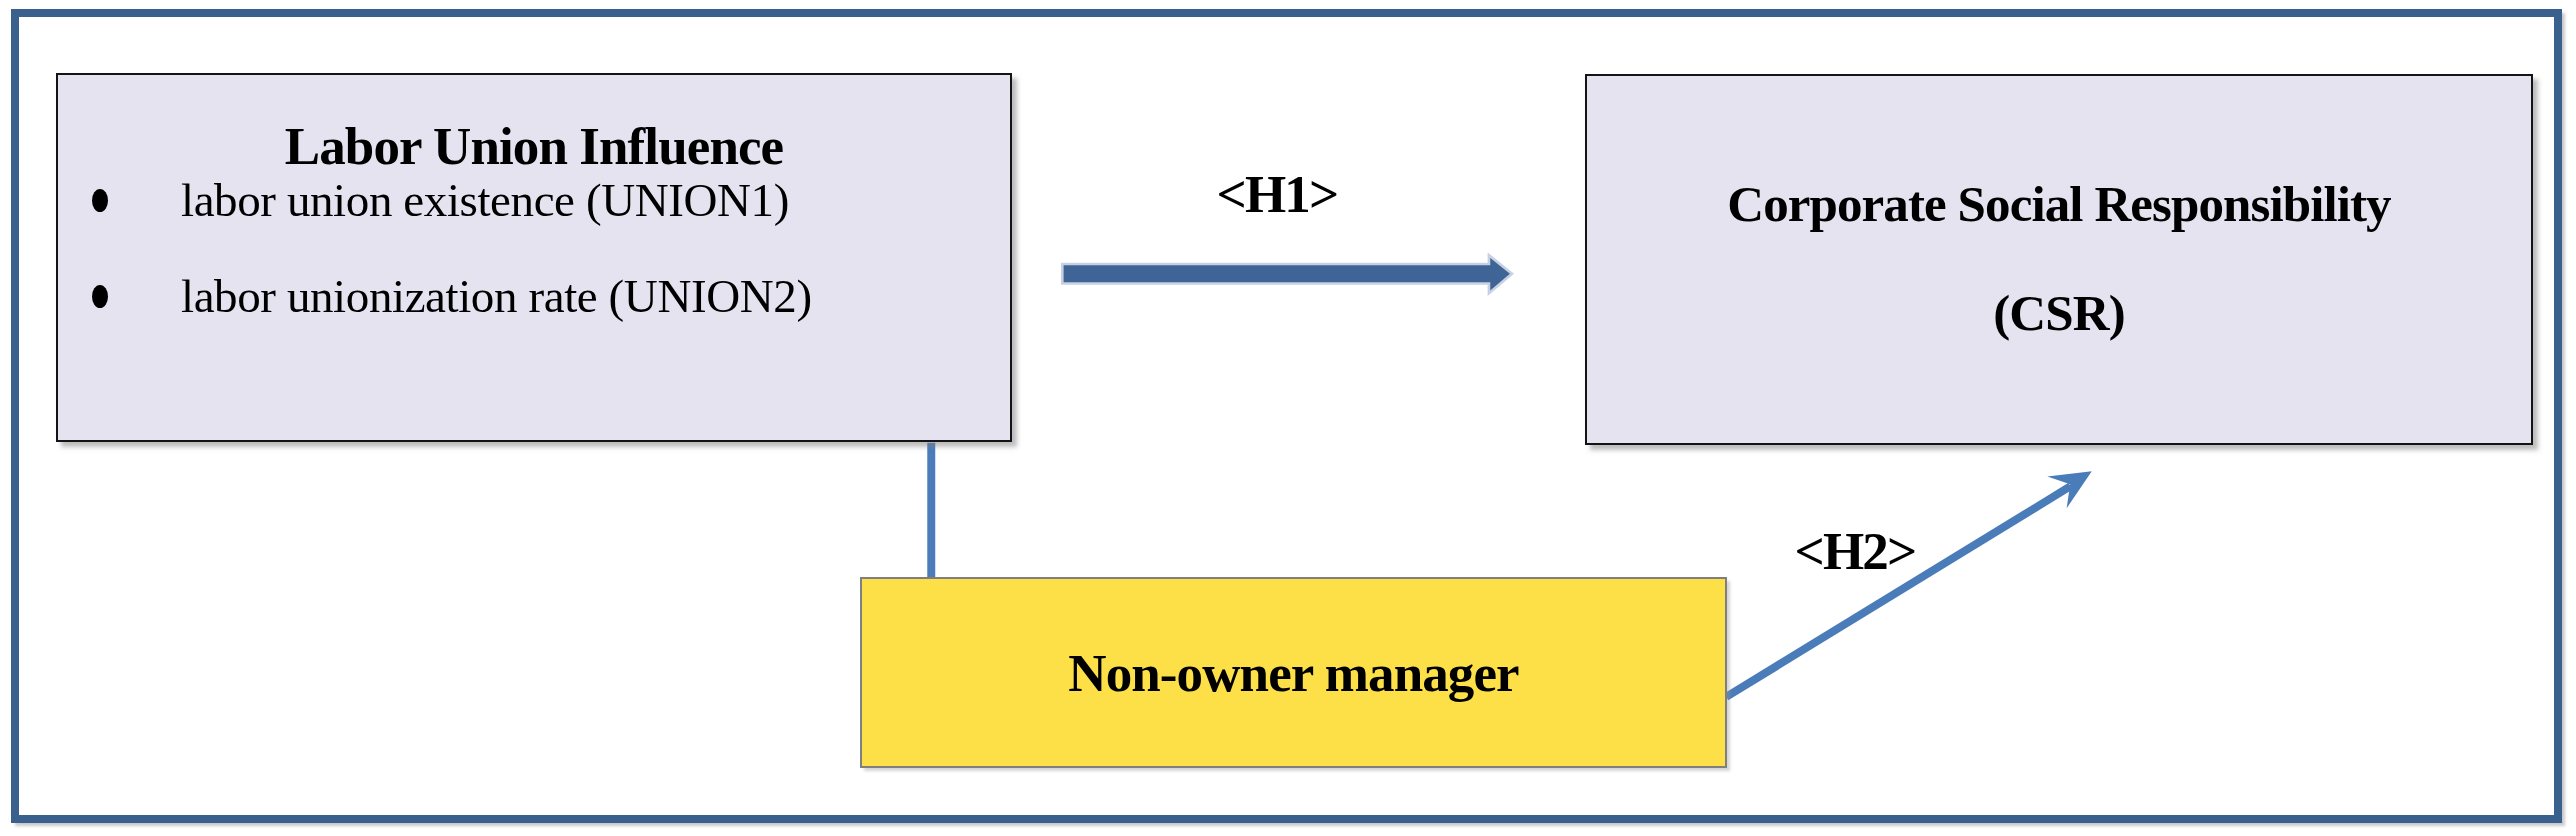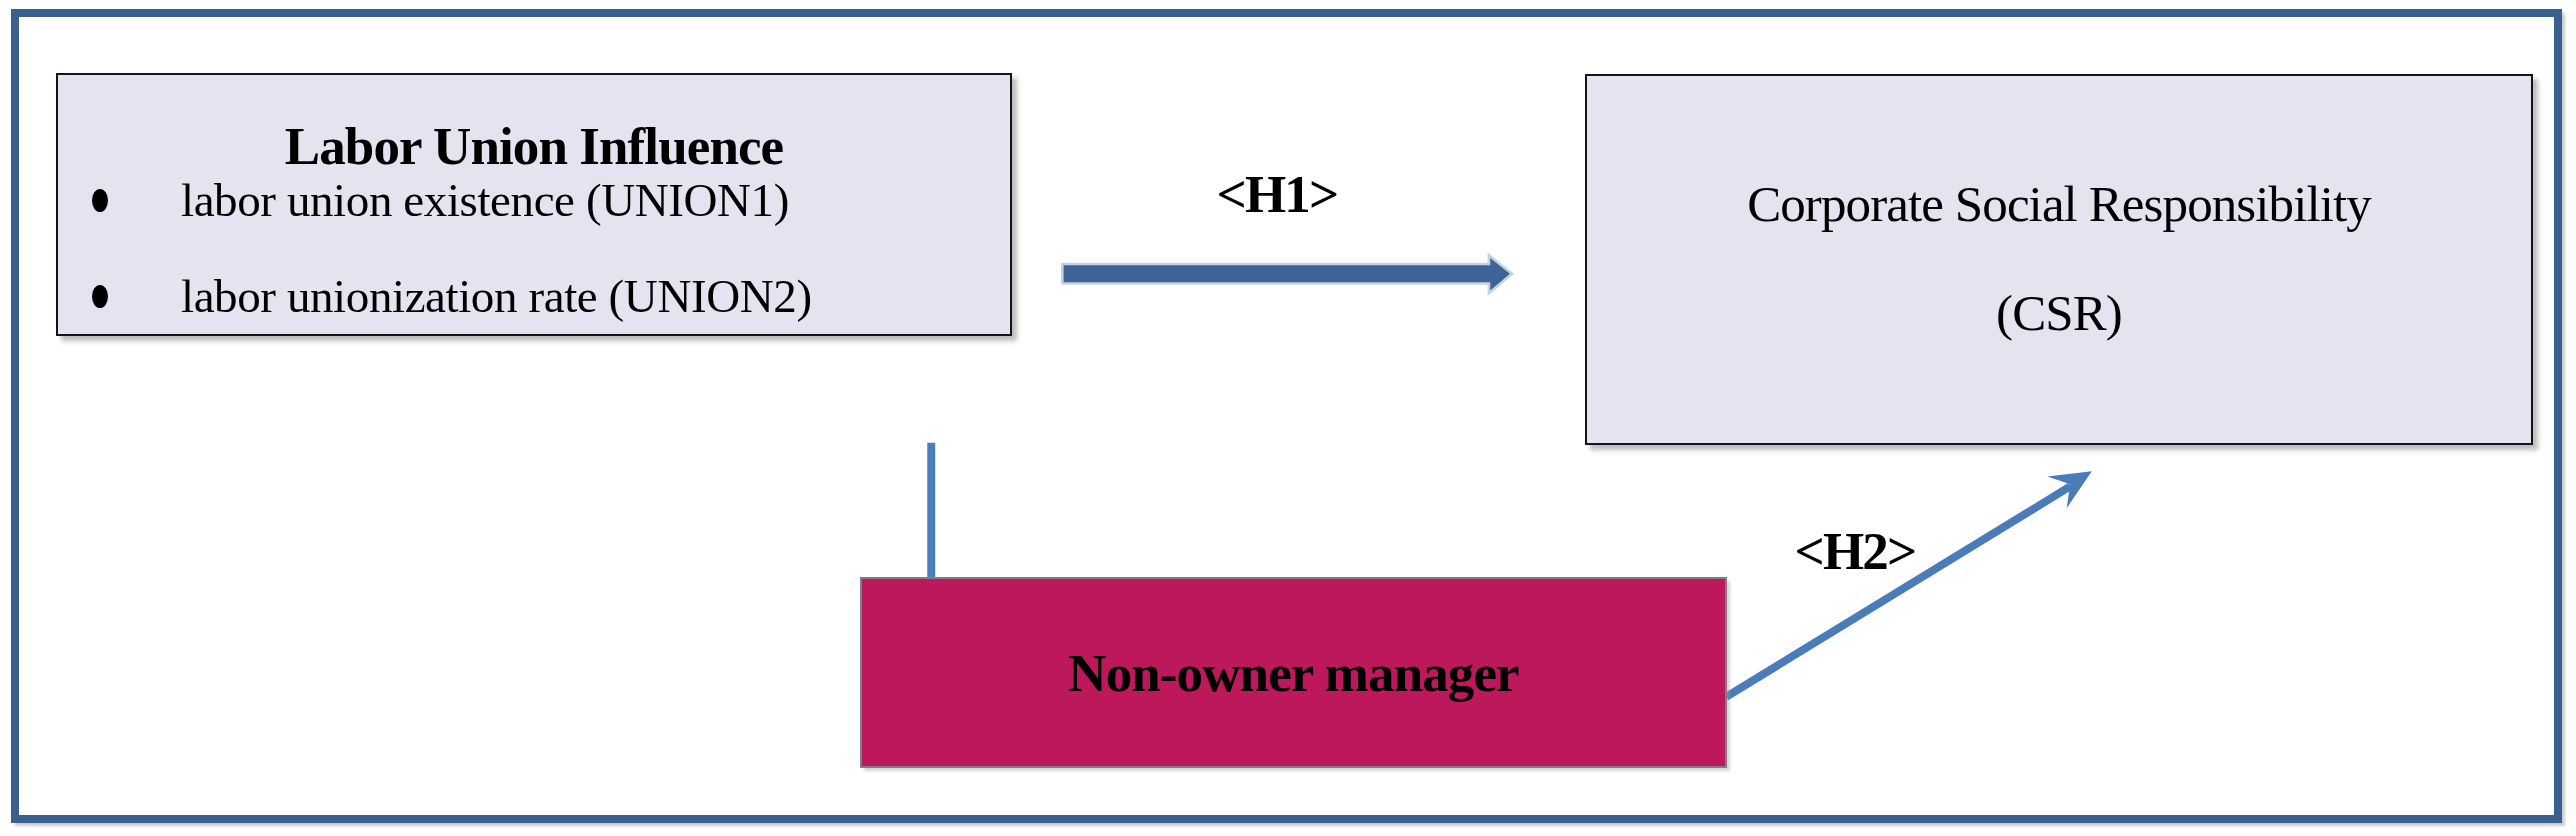--- a/index.html
+++ b/index.html
@@ -16,41 +16,41 @@
     position:absolute; left:10.6px; top:8.9px; width:2535px; height:798px;
     border:8.9px solid var(--frame);
     box-shadow:3.5px 4.4px 2.7px rgba(100,100,100,0.35);
   }
   .box{
     position:absolute; background:var(--box-fill);
     border:2.7px solid var(--box-border);
     box-shadow:5.3px 5.3px 4.4px rgba(125,125,125,0.5);
     box-sizing:border-box;
   }
-  .left-box{ left:56px; top:73px; width:956px; height:263px; }
+  .left-box{ left:56px; top:73px; width:956px; height:369px; }
   .right-box{
     left:1585px; top:74px; width:948px; height:371px;
     display:flex; flex-direction:column; align-items:center; justify-content:center;
     row-gap:55px;
   }
   .box-title{
     font-size:53px; font-weight:bold; text-align:center;
     margin-top:42px; line-height:1.1; letter-spacing:-0.9px;
   }
   .bullet-list{ }
   .bullet-row{ display:flex; align-items:flex-start; padding-left:34px; margin-bottom:44px; }
   .bullet-dot{
     width:16px; height:23px; background:#000; border-radius:50%;
     margin-top:14px; flex:0 0 auto;
   }
   .bullet-text{ font-size:47px; line-height:1.1; margin-left:73px; letter-spacing:-0.4px; }
-  .csr-line{ font-size:51px; font-weight:normal; line-height:1.05; letter-spacing:-0.9px; text-align:right; }
+  .csr-line{ font-size:51px; font-weight:bold; line-height:1.05; letter-spacing:-0.9px; text-align:right; }
   .moderator-box{
     position:absolute; left:860px; top:577px; width:867px; height:191px;
-    background:#be185d; border:2.7px solid var(--moderator-border);
+    background:#fde047; border:2.7px solid var(--moderator-border);
     box-shadow:3.5px 3.5px 2.7px rgba(150,150,150,0.4); box-sizing:border-box;
     display:flex; align-items:center; justify-content:center;
   }
   .moderator-label{ font-size:53px; font-weight:bold; letter-spacing:-0.9px; }
   .hyp-label{
     position:absolute; transform:translateX(-50%);
     font-size:53px; font-weight:bold; letter-spacing:-1.8px; white-space:nowrap;
   }
   .h1-label{ left:1277px; top:164px; }
   .h2-label{ left:1855px; top:521px; }

